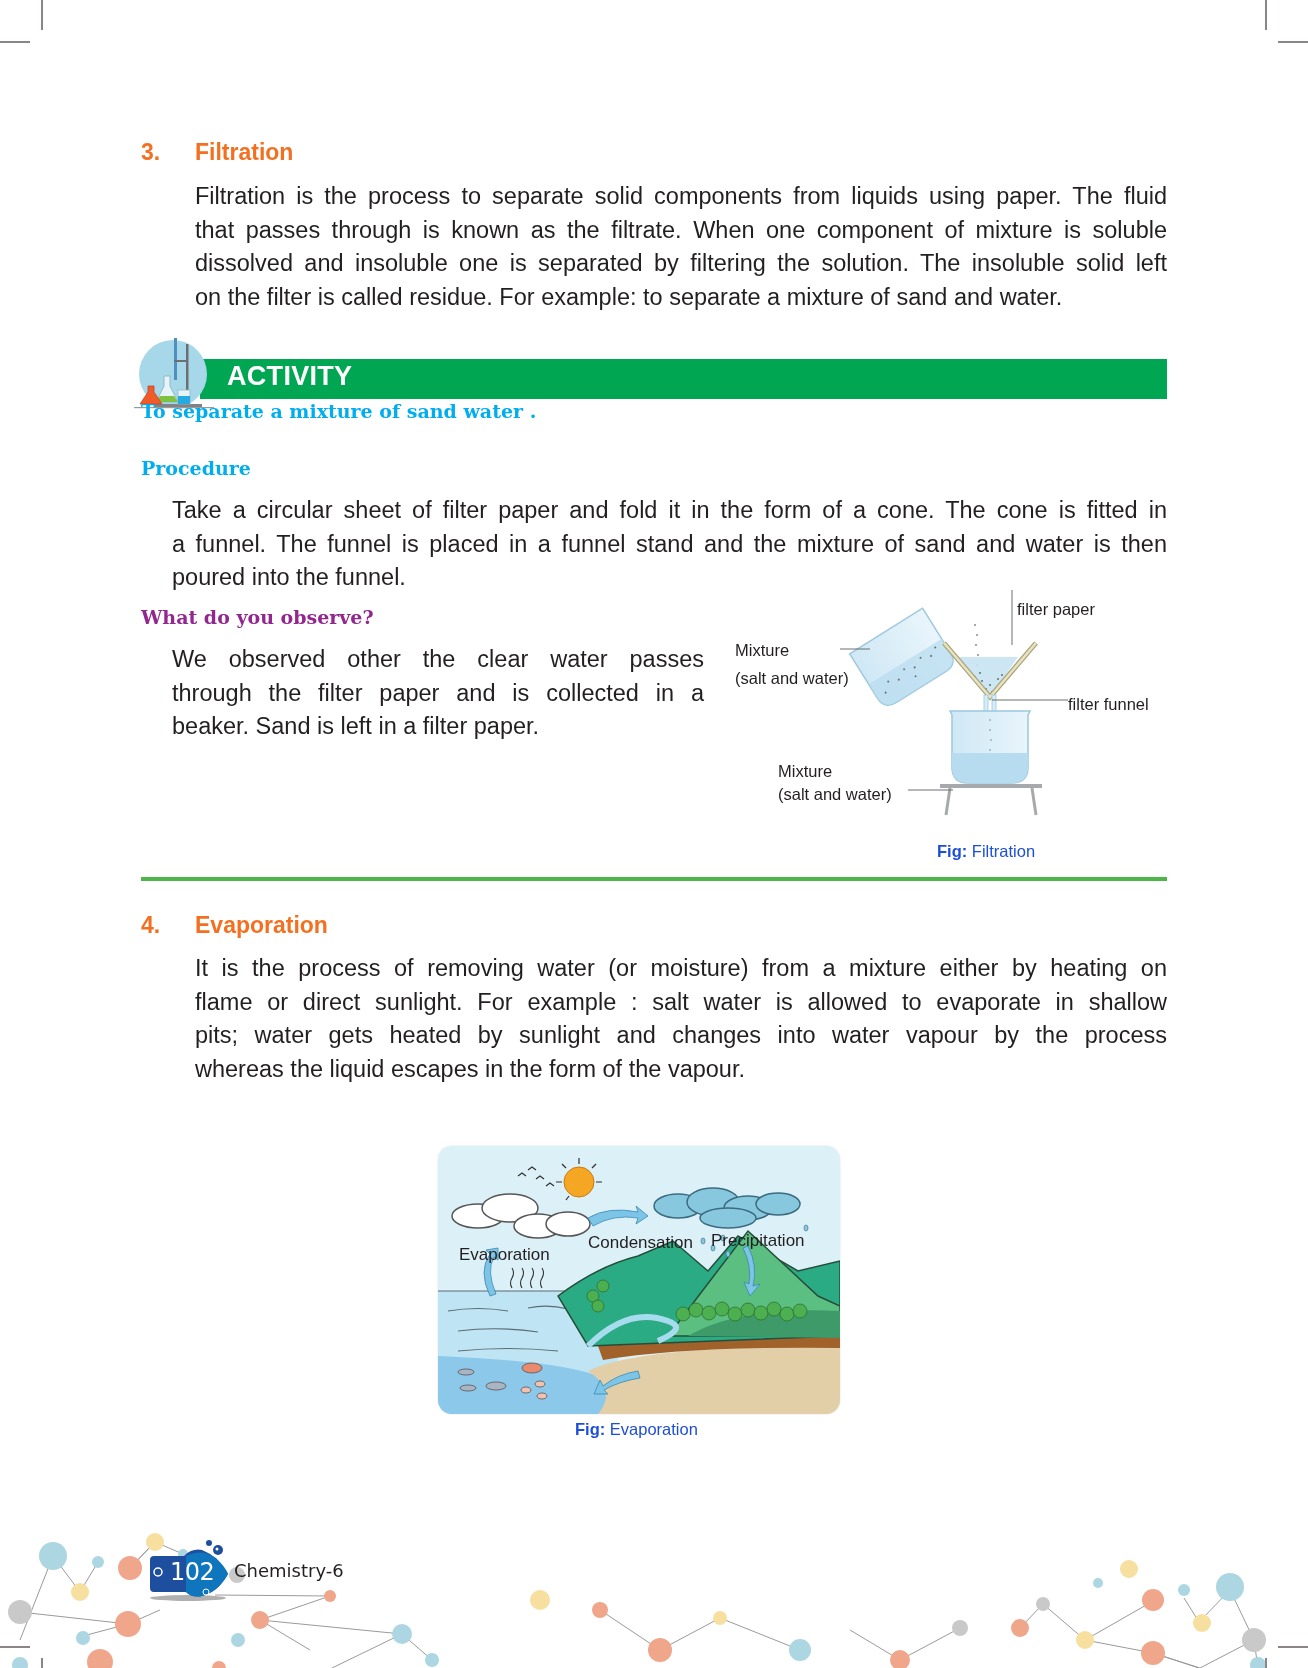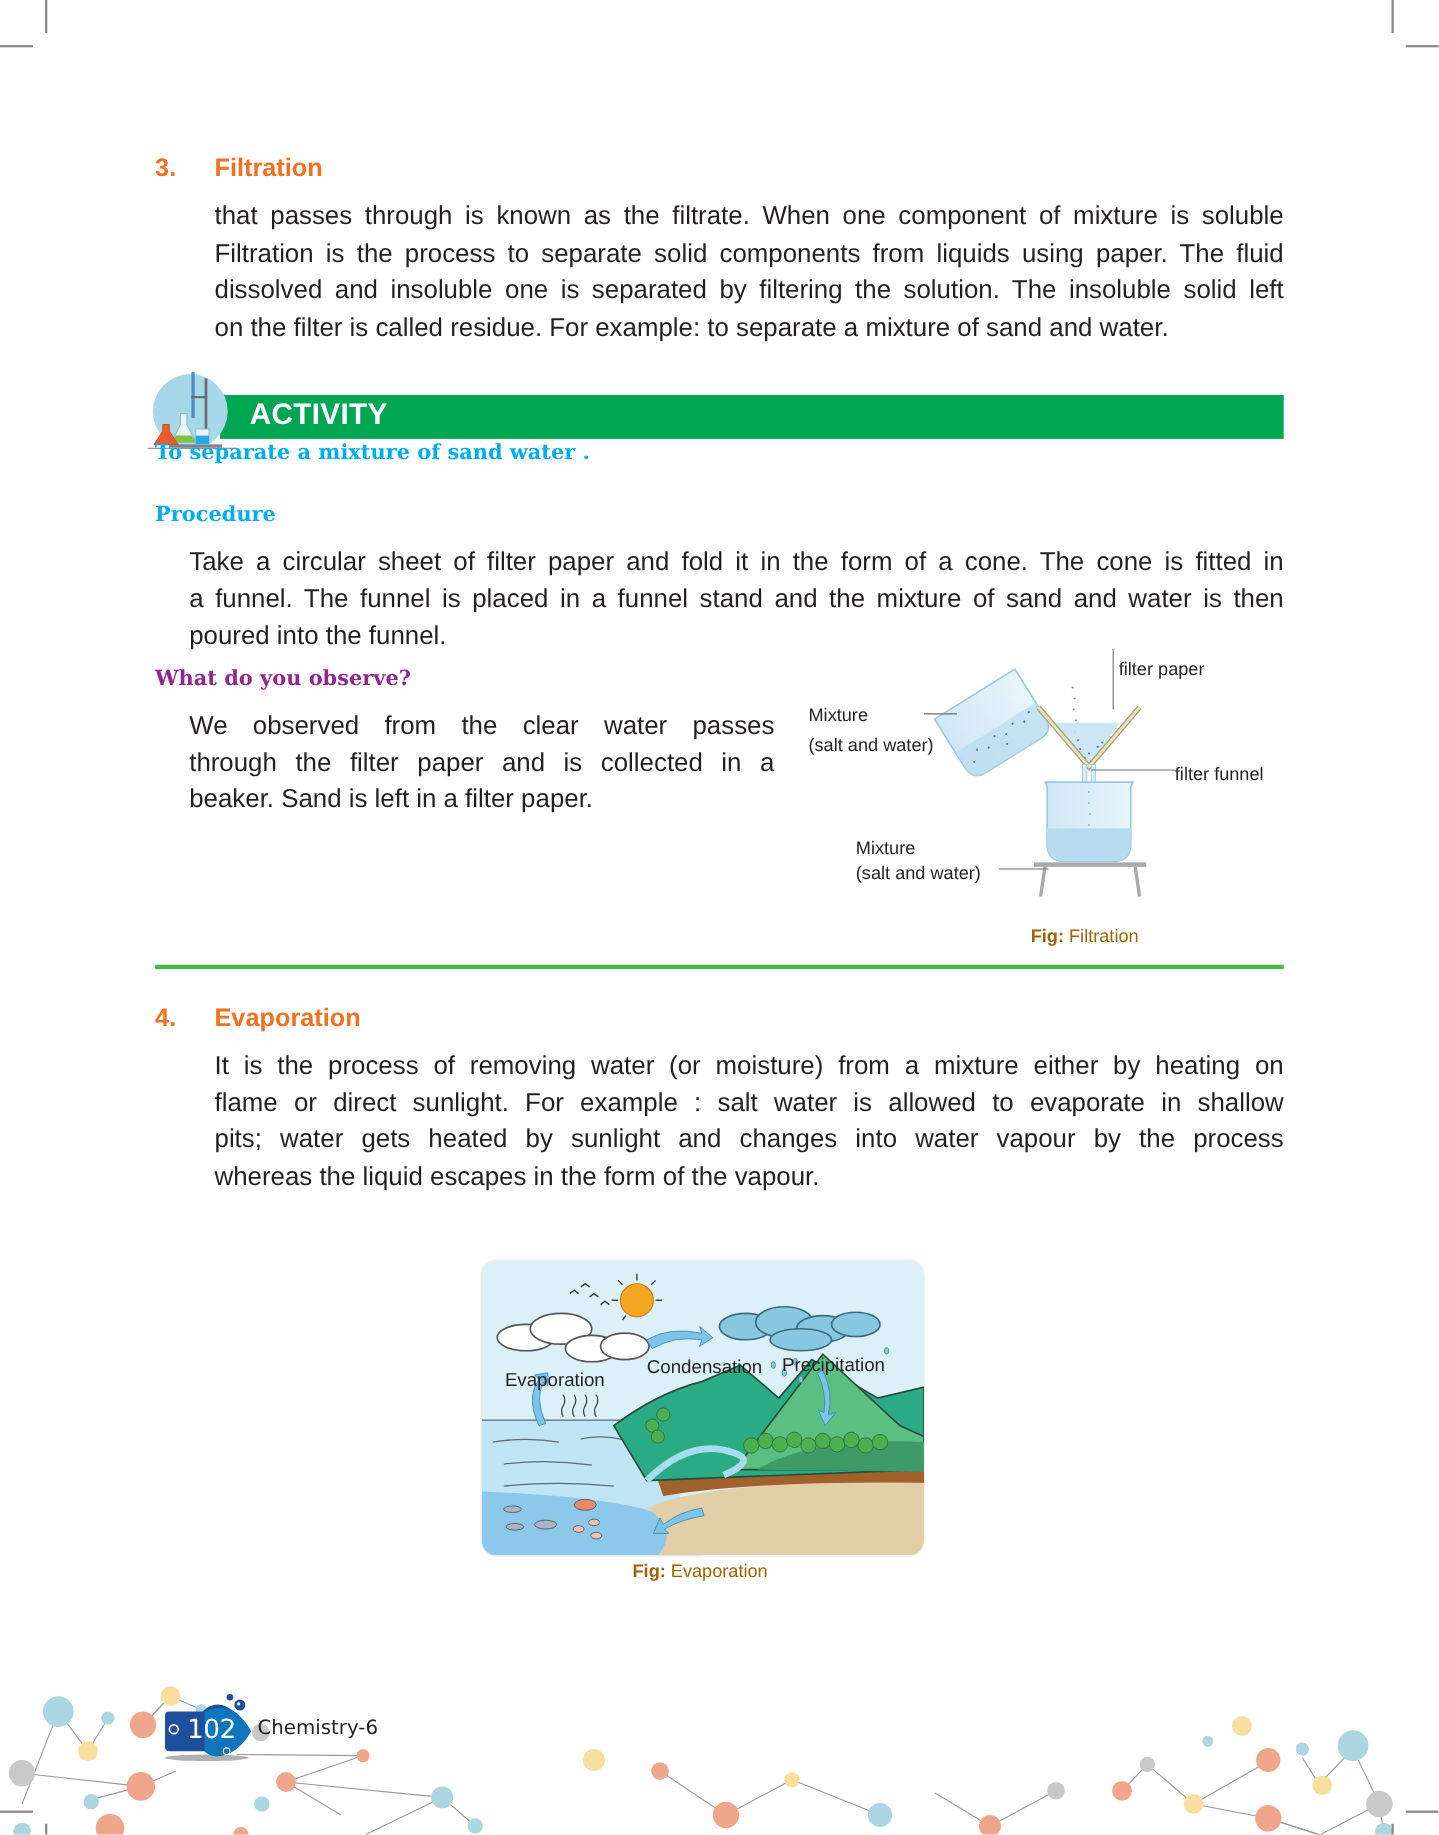--- a/index.html
+++ b/index.html
@@ -17,21 +17,21 @@
 
   .activity-bar { position: absolute; left: 200px; top: 359px; width: 967px; height: 40px; background: #00a651; }
   .activity-label { position: absolute; left: 227px; top: 361px; font-weight: bold; font-size: 27px; color: #ffffff; letter-spacing: 0.3px; }
   .activity-icon { position: absolute; left: 134px; top: 338px; width: 80px; height: 74px; }
 
   .serif-head { position: absolute; font-family: "DejaVu Serif", "Liberation Serif", serif; font-weight: bold; font-size: 19px; }
   .blue { color: #00aeef; }
   .purple { color: #92278f; }
 
   .fig-label { position: absolute; font-size: 16.5px; color: #231f20; line-height: 22px; white-space: nowrap; }
-  .fig-caption { position: absolute; font-size: 16.5px; color: #a16207; white-space: nowrap; }
+  .fig-caption { position: absolute; font-size: 16.5px; color: #1d4ed8; white-space: nowrap; }
   .fig-caption b { font-weight: bold; }
 
   .separator { position: absolute; left: 141px; top: 877px; width: 1026px; height: 4px; background: #4cb748; }
 
   .evap-fig { position: absolute; left: 438px; top: 1146px; width: 402px; height: 268px; border-radius: 14px; overflow: hidden; box-shadow: 0 0 2px rgba(0,0,0,0.15); }
 
   .footer-bg { position: absolute; left: 0; top: 1500px; width: 1308px; height: 168px; }
   .page-badge { position: absolute; left: 146px; top: 1546px; width: 84px; height: 56px; }
   .page-num { position: absolute; left: 170px; top: 1558px; font-size: 24px; color: #ffffff; font-family: "DejaVu Sans", sans-serif; letter-spacing: -0.5px; }
   .book-title { position: absolute; left: 234px; top: 1560px; font-size: 18px; color: #231f20; font-family: "DejaVu Sans", sans-serif; }
@@ -43,22 +43,22 @@
 <div class="crop" style="left:0;top:41px;width:30px;height:2px;"></div>
 <div class="crop" style="left:1265px;top:0;width:2px;height:30px;"></div>
 <div class="crop" style="left:1278px;top:41px;width:30px;height:2px;"></div>
 
 <div class="sec-head" style="top:139px;">
   <span class="num">3.</span>
   <span>Filtration</span>
 </div>
 
 <div class="para" style="left:195px;top:180px;width:972px;">
+  <span class="ln">Filtration is the process to separate solid components from liquids using paper. The fluid</span>
   <span class="ln">that passes through is known as the filtrate. When one component of mixture is soluble</span>
-  <span class="ln">Filtration is the process to separate solid components from liquids using paper. The fluid</span>
   <span class="ln">dissolved and insoluble one is separated by filtering the solution. The insoluble solid left</span>
   <span class="ln last">on the filter is called residue. For example: to separate a mixture of sand and water.</span>
 </div>
 
 <div class="activity-bar"></div>
 <div class="activity-label">ACTIVITY</div>
 <svg class="activity-icon" viewBox="0 0 80 74">
   <circle cx="39" cy="36" r="34" fill="#a6d8ea"></circle>
   <rect x="0" y="69" width="80" height="1.2" fill="#9a9a9a"></rect>
   <rect x="52" y="6" width="2.5" height="62" fill="#6d6e71"></rect>
@@ -77,21 +77,21 @@
 
 <div class="para" style="left:172px;top:494px;width:995px;">
   <span class="ln">Take a circular sheet of filter paper and fold it in the form of a cone. The cone is fitted in</span>
   <span class="ln">a funnel. The funnel is placed in a funnel stand and the mixture of sand and water is then</span>
   <span class="ln last">poured into the funnel.</span>
 </div>
 
 <div class="serif-head purple" style="left:141px;top:606px;">What do you observe?</div>
 
 <div class="para" style="left:172px;top:643px;width:532px;">
-  <span class="ln">We observed from the clear water passes</span>
+  <span class="ln">We observed other the clear water passes</span>
   <span class="ln">through the filter paper and is collected in a</span>
   <span class="ln last">beaker. Sand is left in a filter paper.</span>
 </div>
 
 <svg style="position:absolute;left:840px;top:585px;" width="300" height="250" viewBox="0 0 300 250">
   <defs>
     <linearGradient id="glass" x1="0" x2="1">
       <stop offset="0" stop-color="#cfe8f5"></stop>
       <stop offset="1" stop-color="#e9f5fb"></stop>
     </linearGradient>

